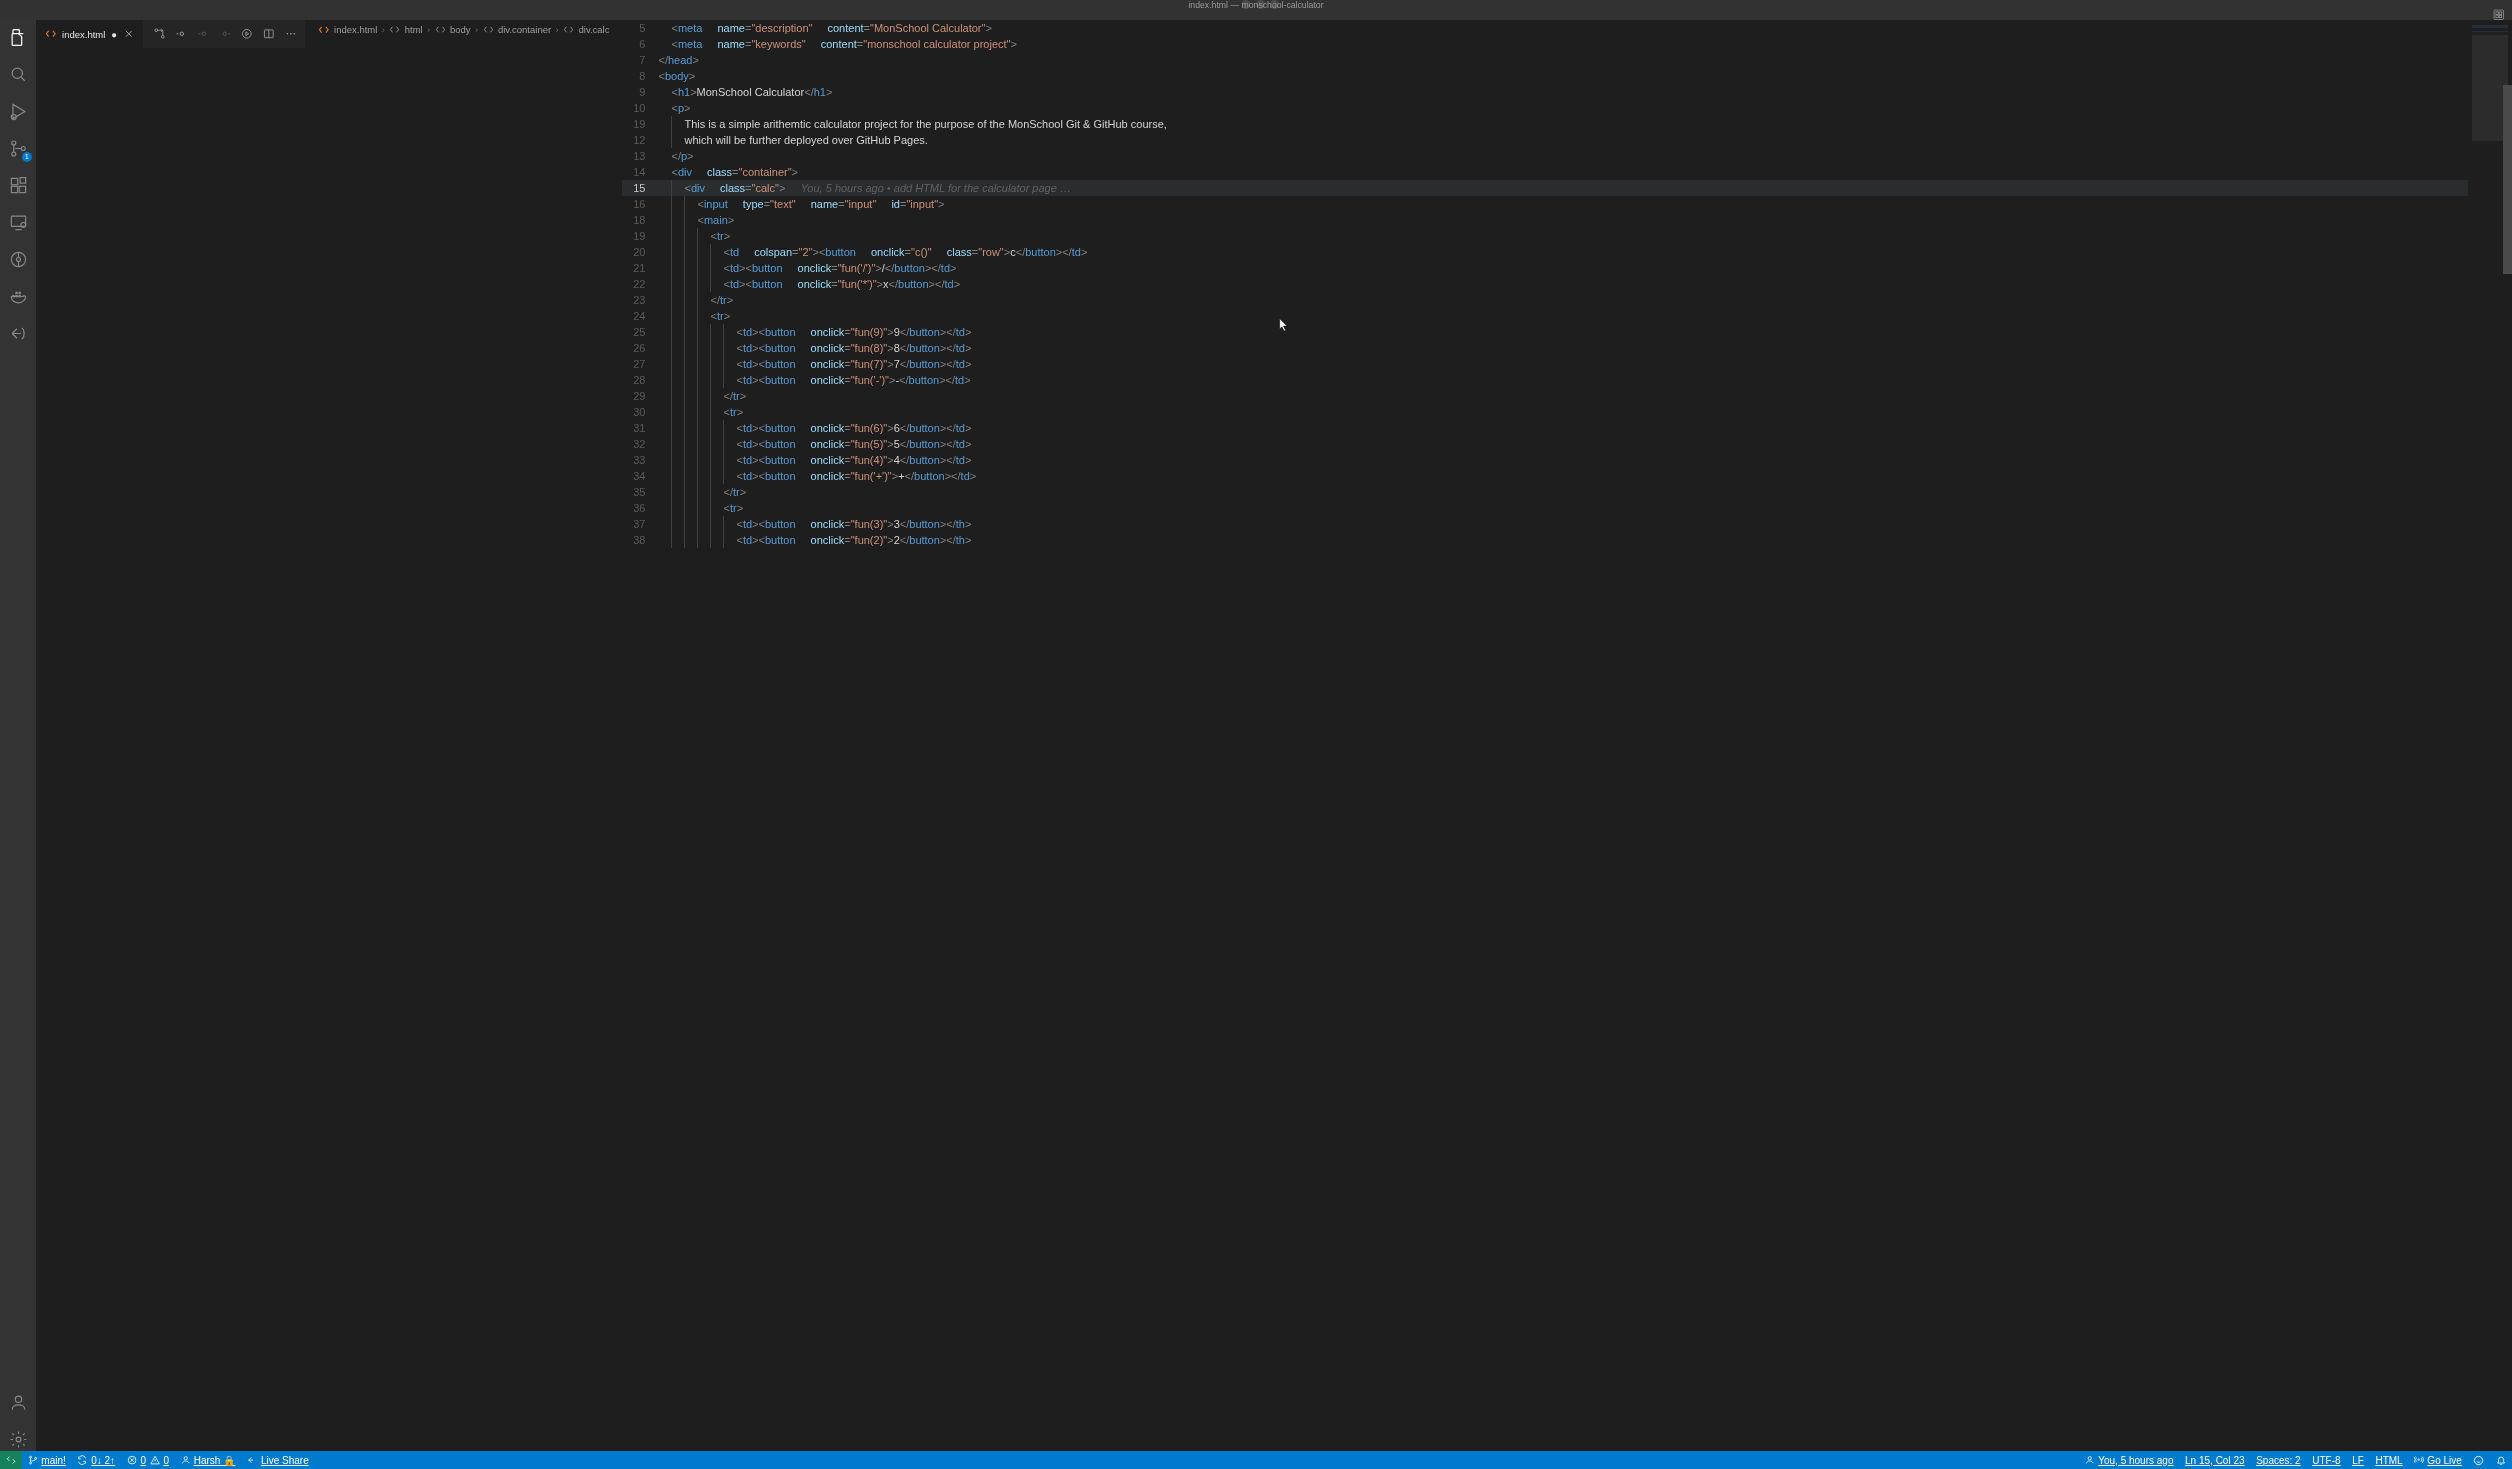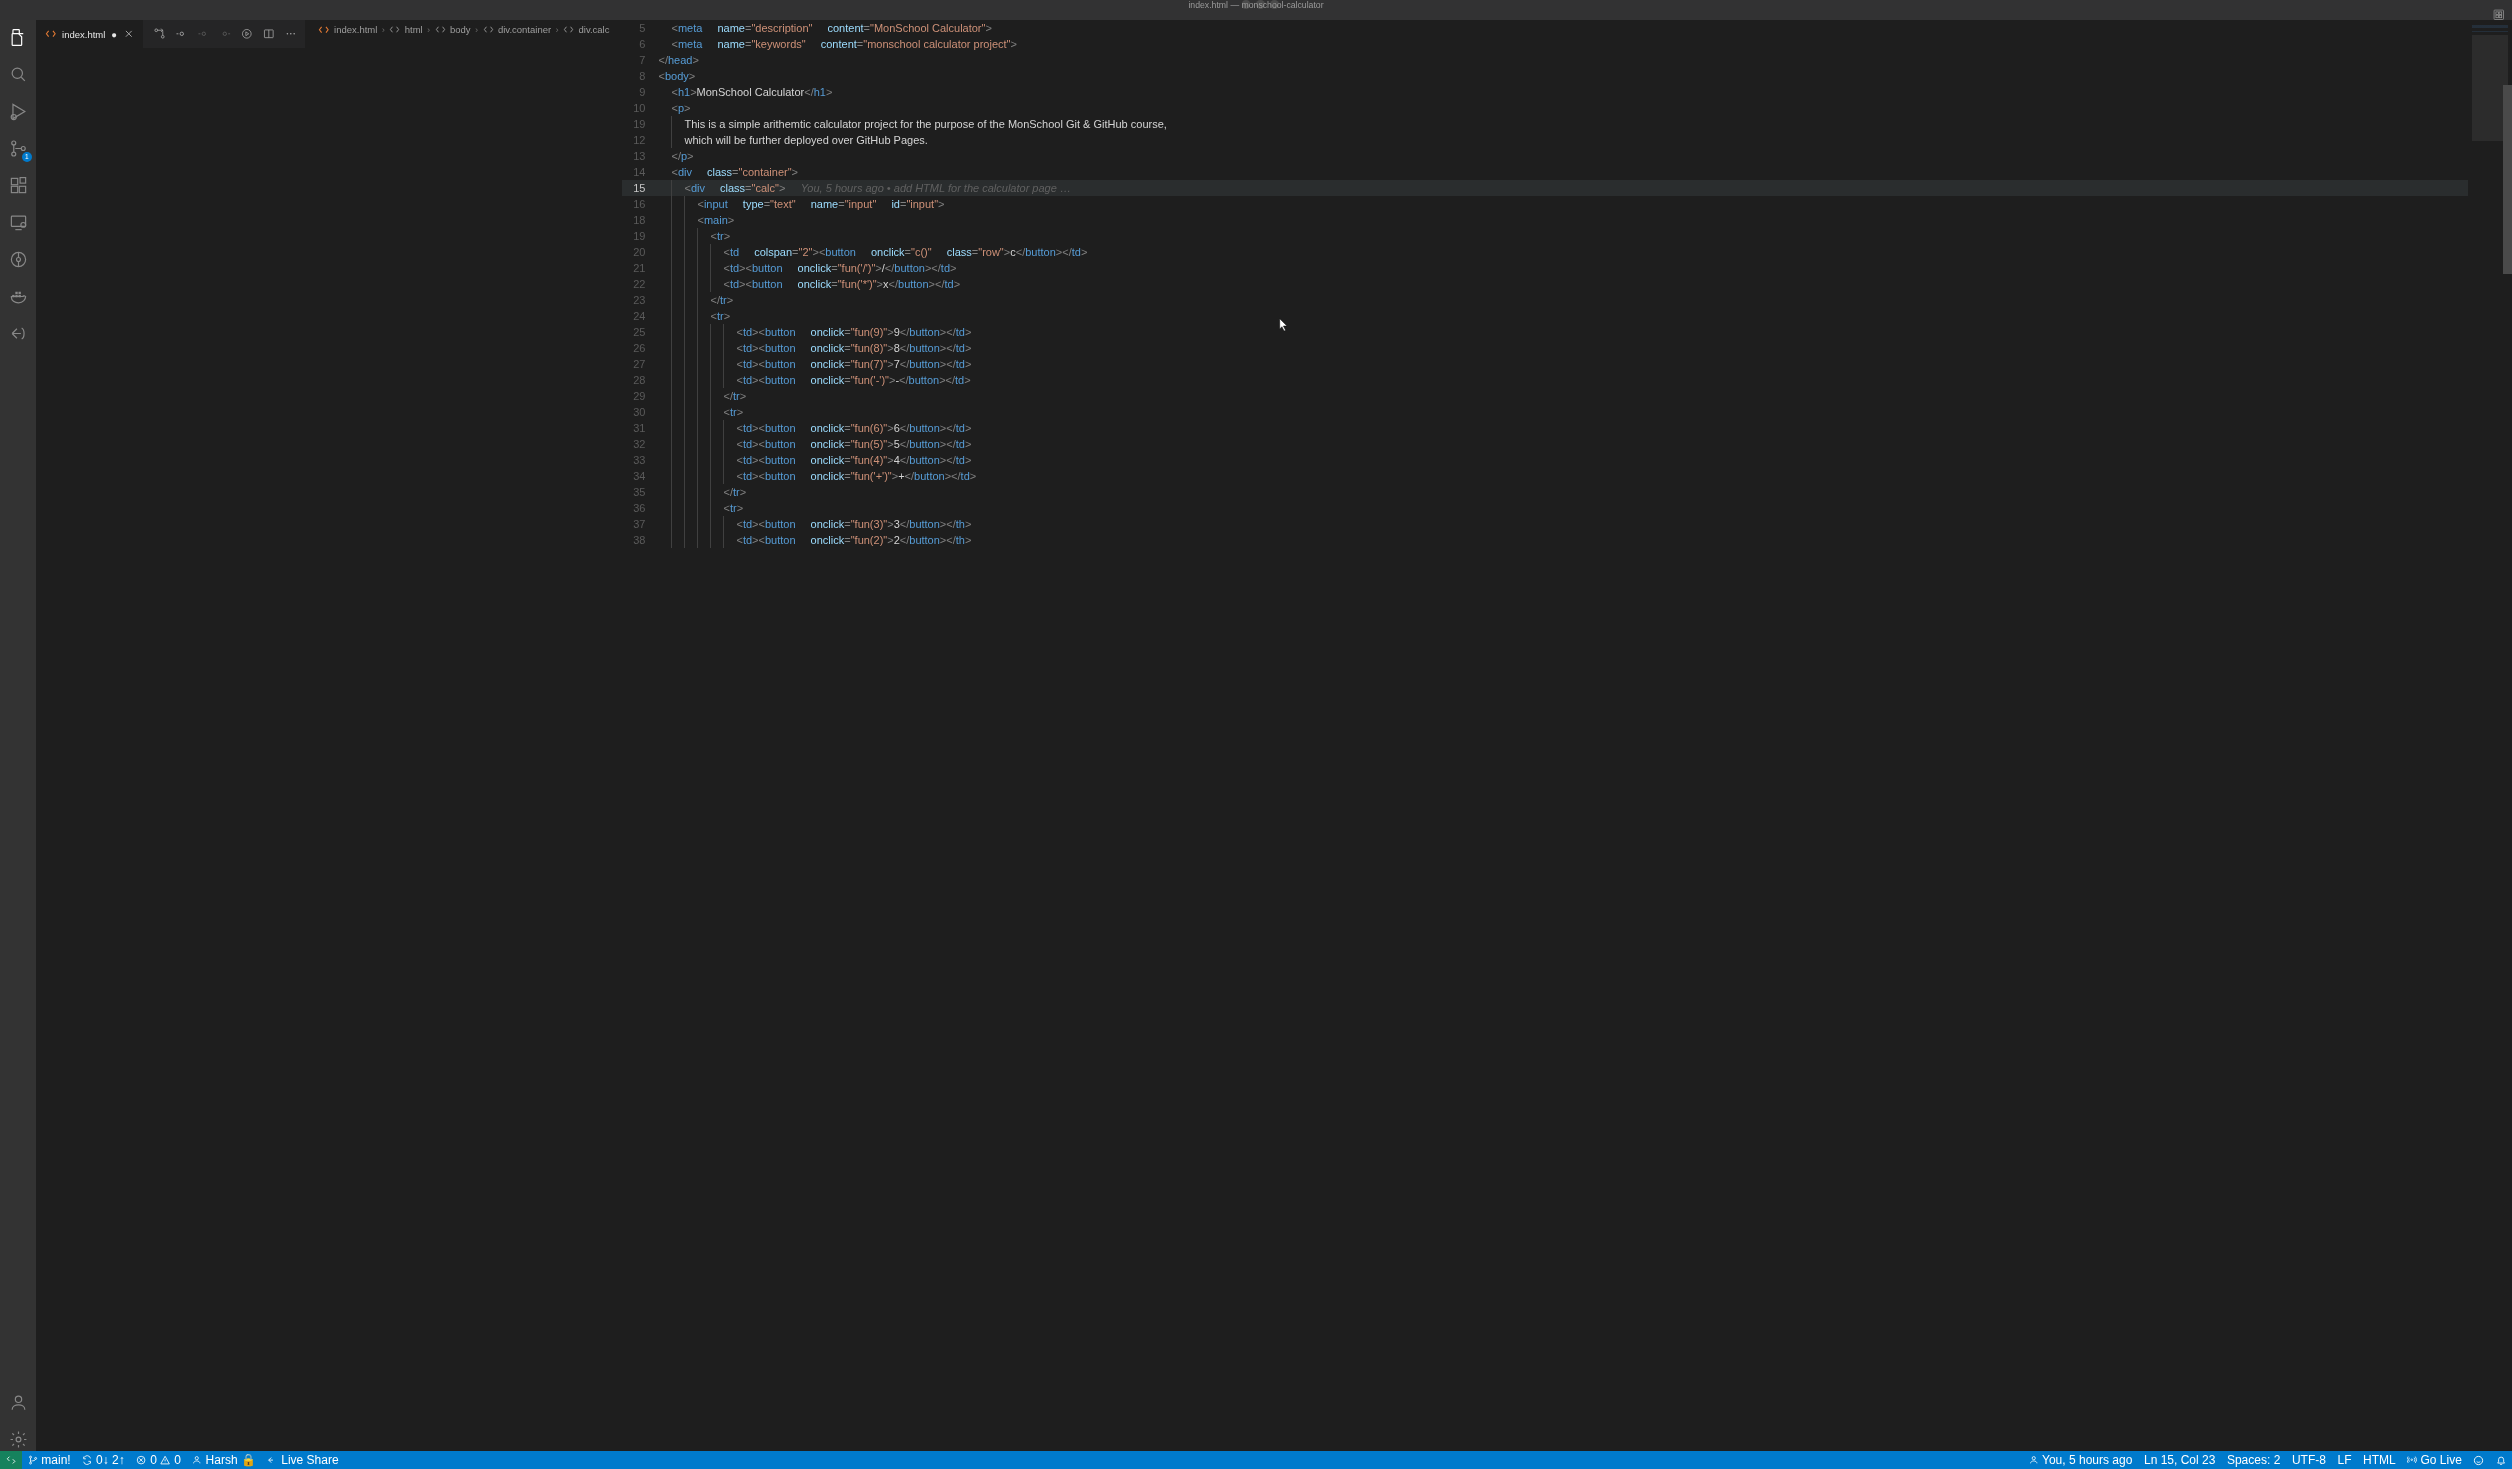--- a/index.html
+++ b/index.html
@@ -60,21 +60,21 @@
 .minimap-inner{margin:4.4px 4.4px;height:116px;background:
  linear-gradient(#2a3f55 0 2.9px,transparent 2.9px 5.8px,#2a3f55 5.8px 7.3px,transparent 7.3px 10.2px,#3a3a3a 10.2px 100%);
  opacity:.5;
 }
 .scrollbar-track{position:absolute;right:0;top:0;width:8.7px;height:100%;}
 .scrollbar-thumb{position:absolute;right:0;top:65px;width:8.7px;height:189px;background:#4a4a4a;}
 
 .cursor-svg{position:absolute;top:298px;left:657px;color:#d4d4d4;}
 
 
-.statusbar{height:17.5px;background:#007acc;color:#fff;display:flex;align-items:center;font-size:12px;}
+.statusbar{height:17.5px;background:#007acc;color:#fff;display:flex;align-items:center;font-size:10px;text-decoration:underline;}
 .sb-item{padding:0 5.8px;display:flex;align-items:center;gap:3.6px;white-space:nowrap;height:100%;}
 .sb-spacer{flex:1;}
 .sb-remote{background:#16825d;height:100%;display:flex;align-items:center;padding:0 5.8px;}
 </style>
 </head>
 <body>
 
 <div class="titlebar">
   <div class="traffic">
     <span></span>

